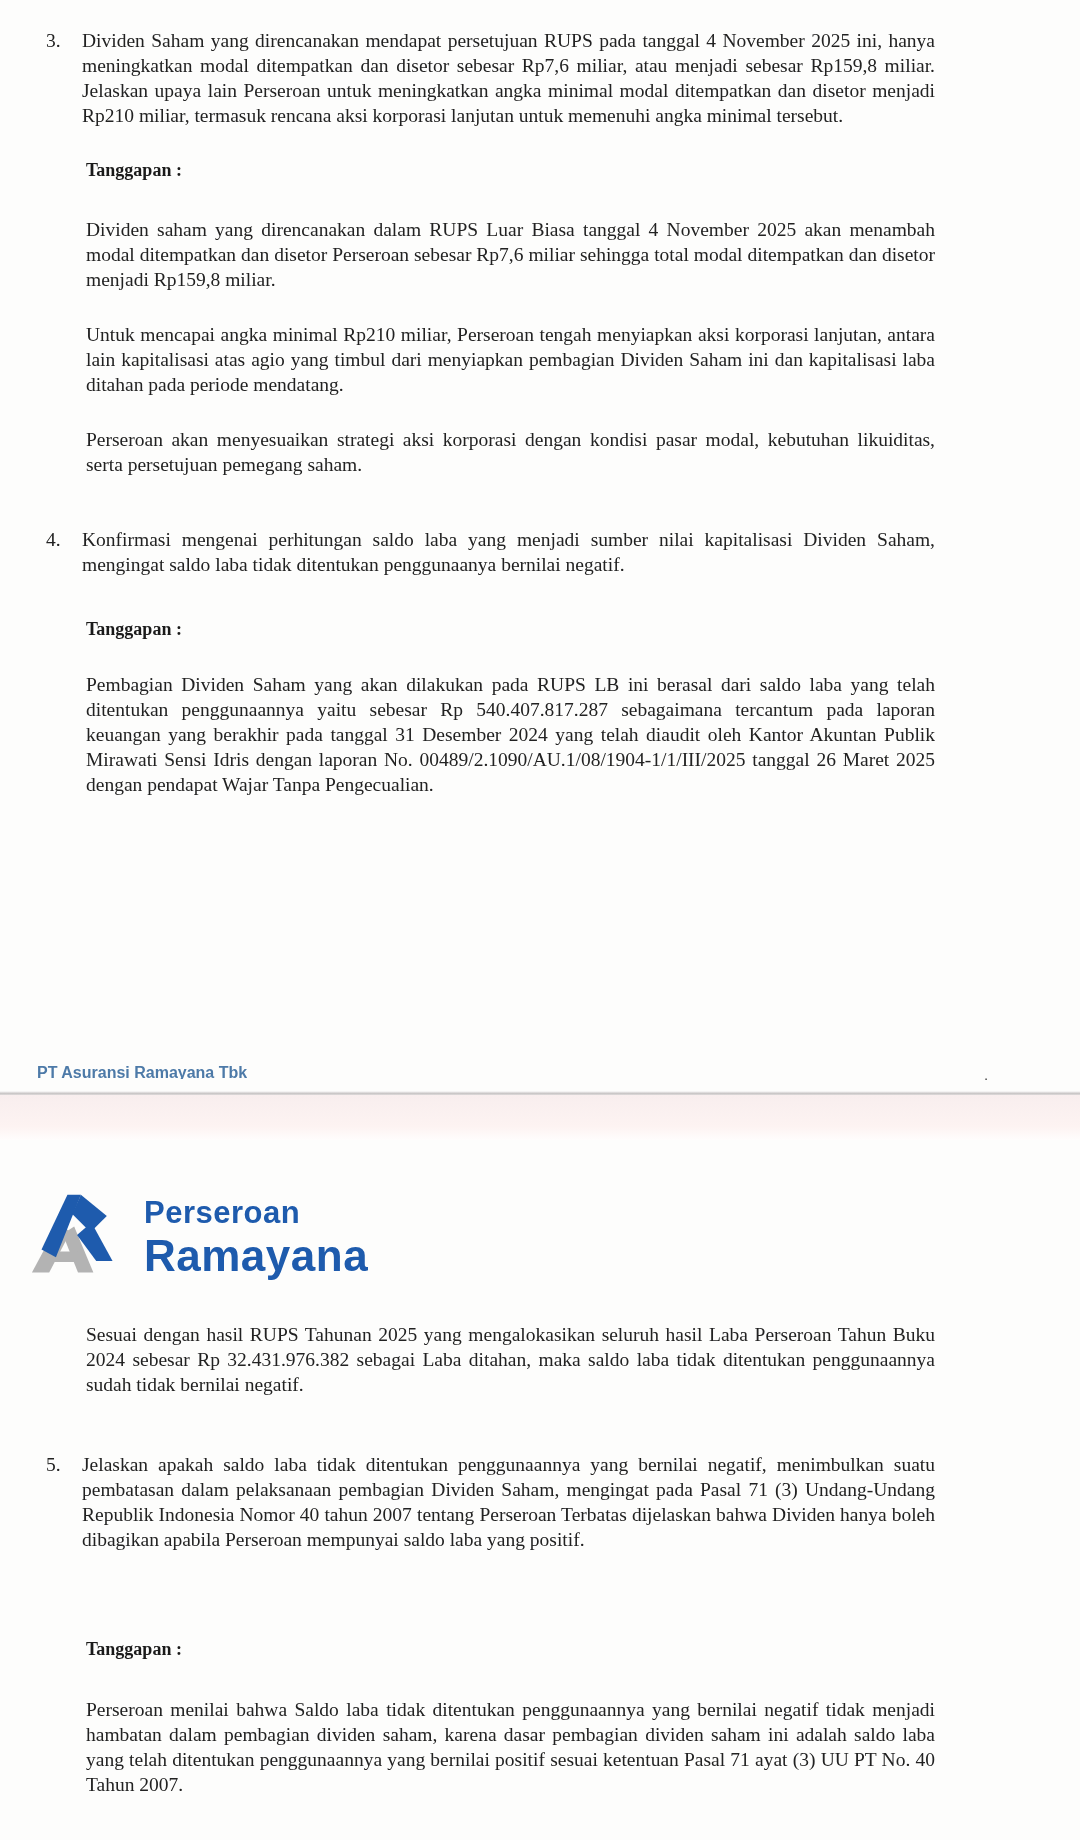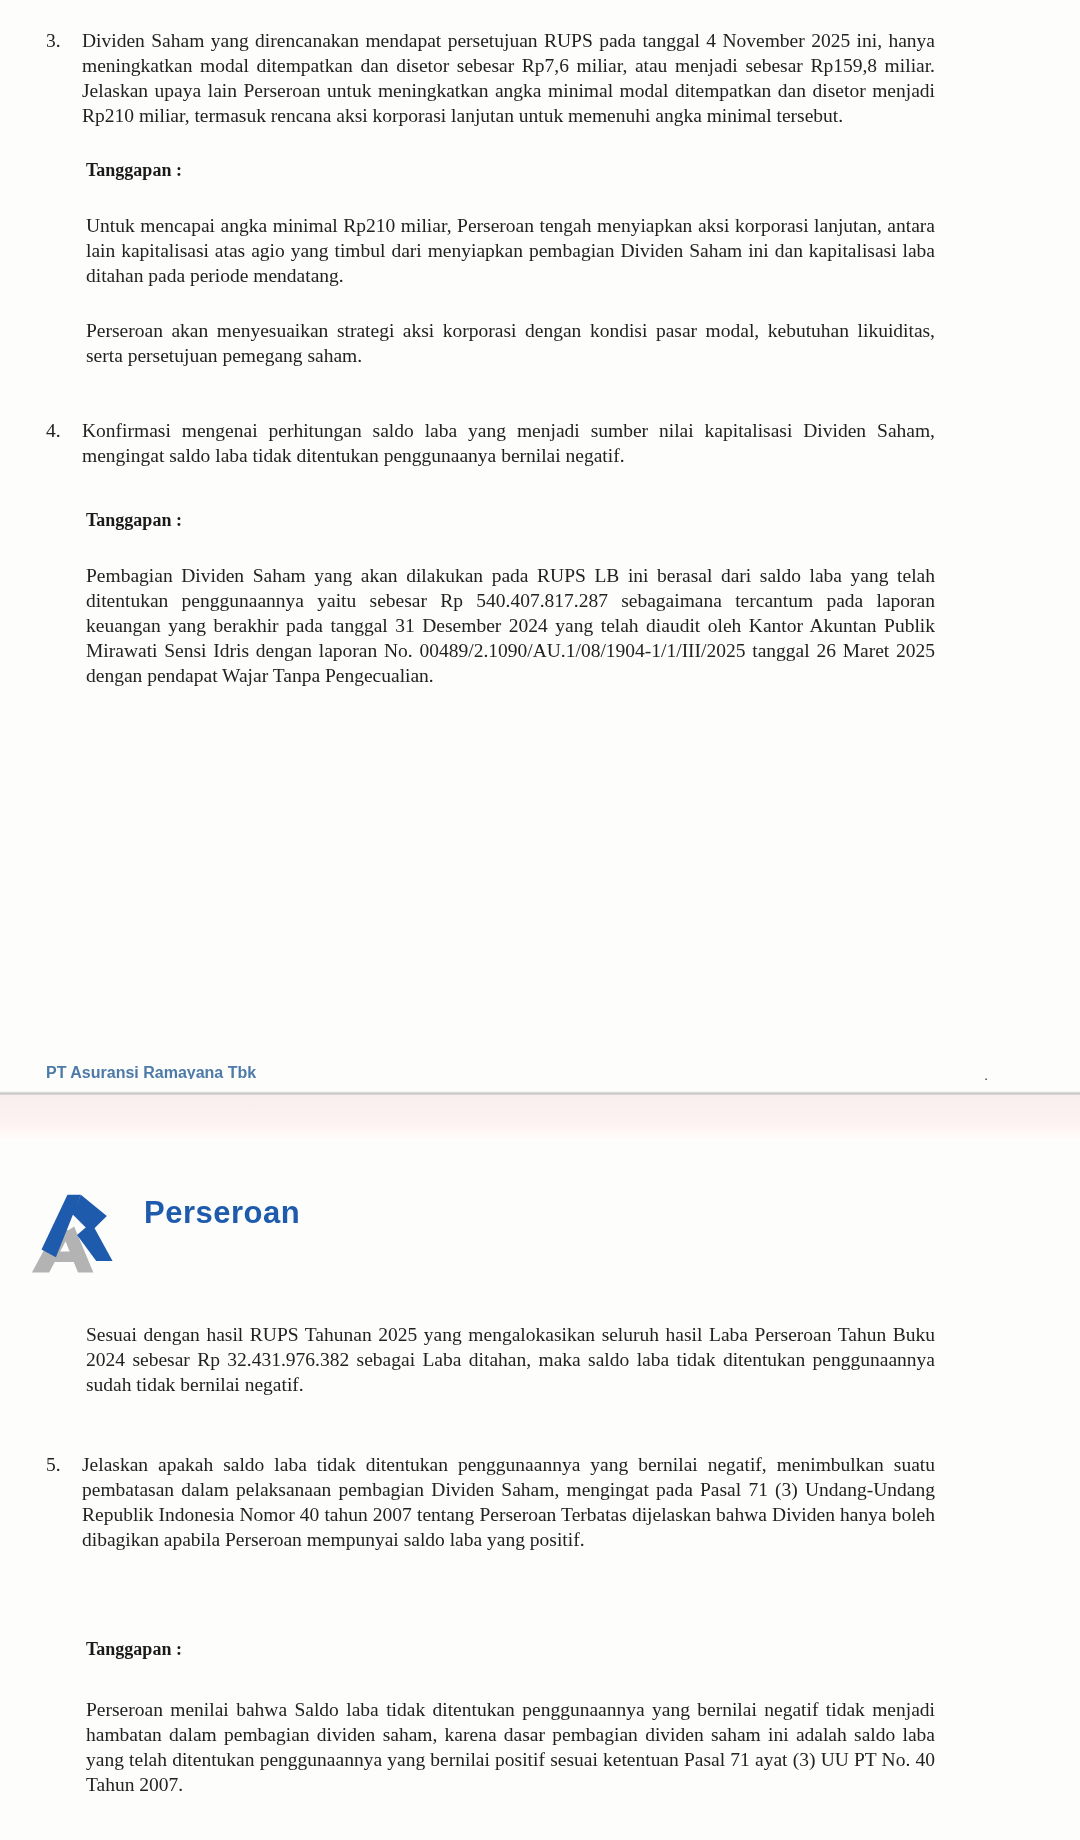--- a/index.html
+++ b/index.html
@@ -22,21 +22,21 @@
   .mt34 { margin-top: 34px; }
   .mt35 { margin-top: 35px; }
   .mt40 { margin-top: 40px; }
   .mt50 { margin-top: 50px; }
   .mt52 { margin-top: 32px; }
   .mt55 { margin-top: 55px; }
   .mt85 { margin-top: 85px; }
 
   
   .page1-footer {
-    position: absolute; left: 10px; top: 1063px; height: 16px; overflow: hidden;
+    position: absolute; left: 1px; top: 1063px; height: 16px; overflow: hidden;
     font-family: "Liberation Sans", sans-serif; font-weight: bold;
     font-size: 16px; line-height: 19px; color: #4d7aa8; padding-left: 36px;
   }
   .page-dot {
     position: absolute; left: 984px; top: 1066px; font-size: 15px; color: #444;
     font-family: "Liberation Sans", sans-serif;
   }
 
   
   .page-divider { position: absolute; left: 0; top: 1091px; width: 1080px; height: 49px; }
@@ -60,20 +60,21 @@
 
   <div class="page page1">
 
     <div class="list-item">
       <div class="item-number">3.</div>
       <div class="doc-text">Dividen Saham yang direncanakan mendapat persetujuan RUPS pada tanggal 4 November 2025 ini, hanya meningkatkan modal ditempatkan dan disetor sebesar Rp7,6 miliar, atau menjadi sebesar Rp159,8 miliar. Jelaskan upaya lain Perseroan untuk meningkatkan angka minimal modal ditempatkan dan disetor menjadi Rp210 miliar, termasuk rencana aksi korporasi lanjutan untuk memenuhi angka minimal tersebut.</div>
     </div>
 
     <div class="tanggapan indented mt30">Tanggapan :</div>
 
+    <div class="doc-text indented mt34">Dividen saham yang direncanakan dalam RUPS Luar Biasa tanggal 4 November 2025 akan menambah modal ditempatkan dan disetor Perseroan sebesar Rp7,6 miliar sehingga total modal ditempatkan dan disetor menjadi Rp159,8 miliar.</div>
 
     <div class="doc-text indented mt30">Untuk mencapai angka minimal Rp210 miliar, Perseroan tengah menyiapkan aksi korporasi lanjutan, antara lain kapitalisasi atas agio yang timbul dari menyiapkan pembagian Dividen Saham ini dan kapitalisasi laba ditahan pada periode mendatang.</div>
 
     <div class="doc-text indented mt30">Perseroan akan menyesuaikan strategi aksi korporasi dengan kondisi pasar modal, kebutuhan likuiditas, serta persetujuan pemegang saham.</div>
 
     <div class="list-item mt50">
       <div class="item-number">4.</div>
       <div class="doc-text">Konfirmasi mengenai perhitungan saldo laba yang menjadi sumber nilai kapitalisasi Dividen Saham, mengingat saldo laba tidak ditentukan penggunaanya bernilai negatif.</div>
     </div>
 
@@ -102,20 +103,21 @@
         </g>
 
         <g fill="#1e5bad">
           <polygon points="12,68 39,11 53,11 27,76"></polygon>
           <polygon points="53,11 80,33 63,50 44,31"></polygon>
           <polygon points="49,53 64,40 86,80 69,80"></polygon>
         </g>
       </svg>
       <div class="logo-text">
         <div class="logo-line1">Perseroan</div>
+        <div class="logo-line2">Ramayana</div>
       </div>
     </div>
 
     <div class="doc-text indented mt52">Sesuai dengan hasil RUPS Tahunan 2025 yang mengalokasikan seluruh hasil Laba Perseroan Tahun Buku 2024 sebesar Rp 32.431.976.382 sebagai Laba ditahan, maka saldo laba tidak ditentukan penggunaannya sudah tidak bernilai negatif.</div>
 
     <div class="list-item mt55">
       <div class="item-number">5.</div>
       <div class="doc-text">Jelaskan apakah saldo laba tidak ditentukan penggunaannya yang bernilai negatif, menimbulkan suatu pembatasan dalam pelaksanaan pembagian Dividen Saham, mengingat pada Pasal 71 (3) Undang-Undang Republik Indonesia Nomor 40 tahun 2007 tentang Perseroan Terbatas dijelaskan bahwa Dividen hanya boleh dibagikan apabila Perseroan mempunyai saldo laba yang positif.</div>
     </div>
 

